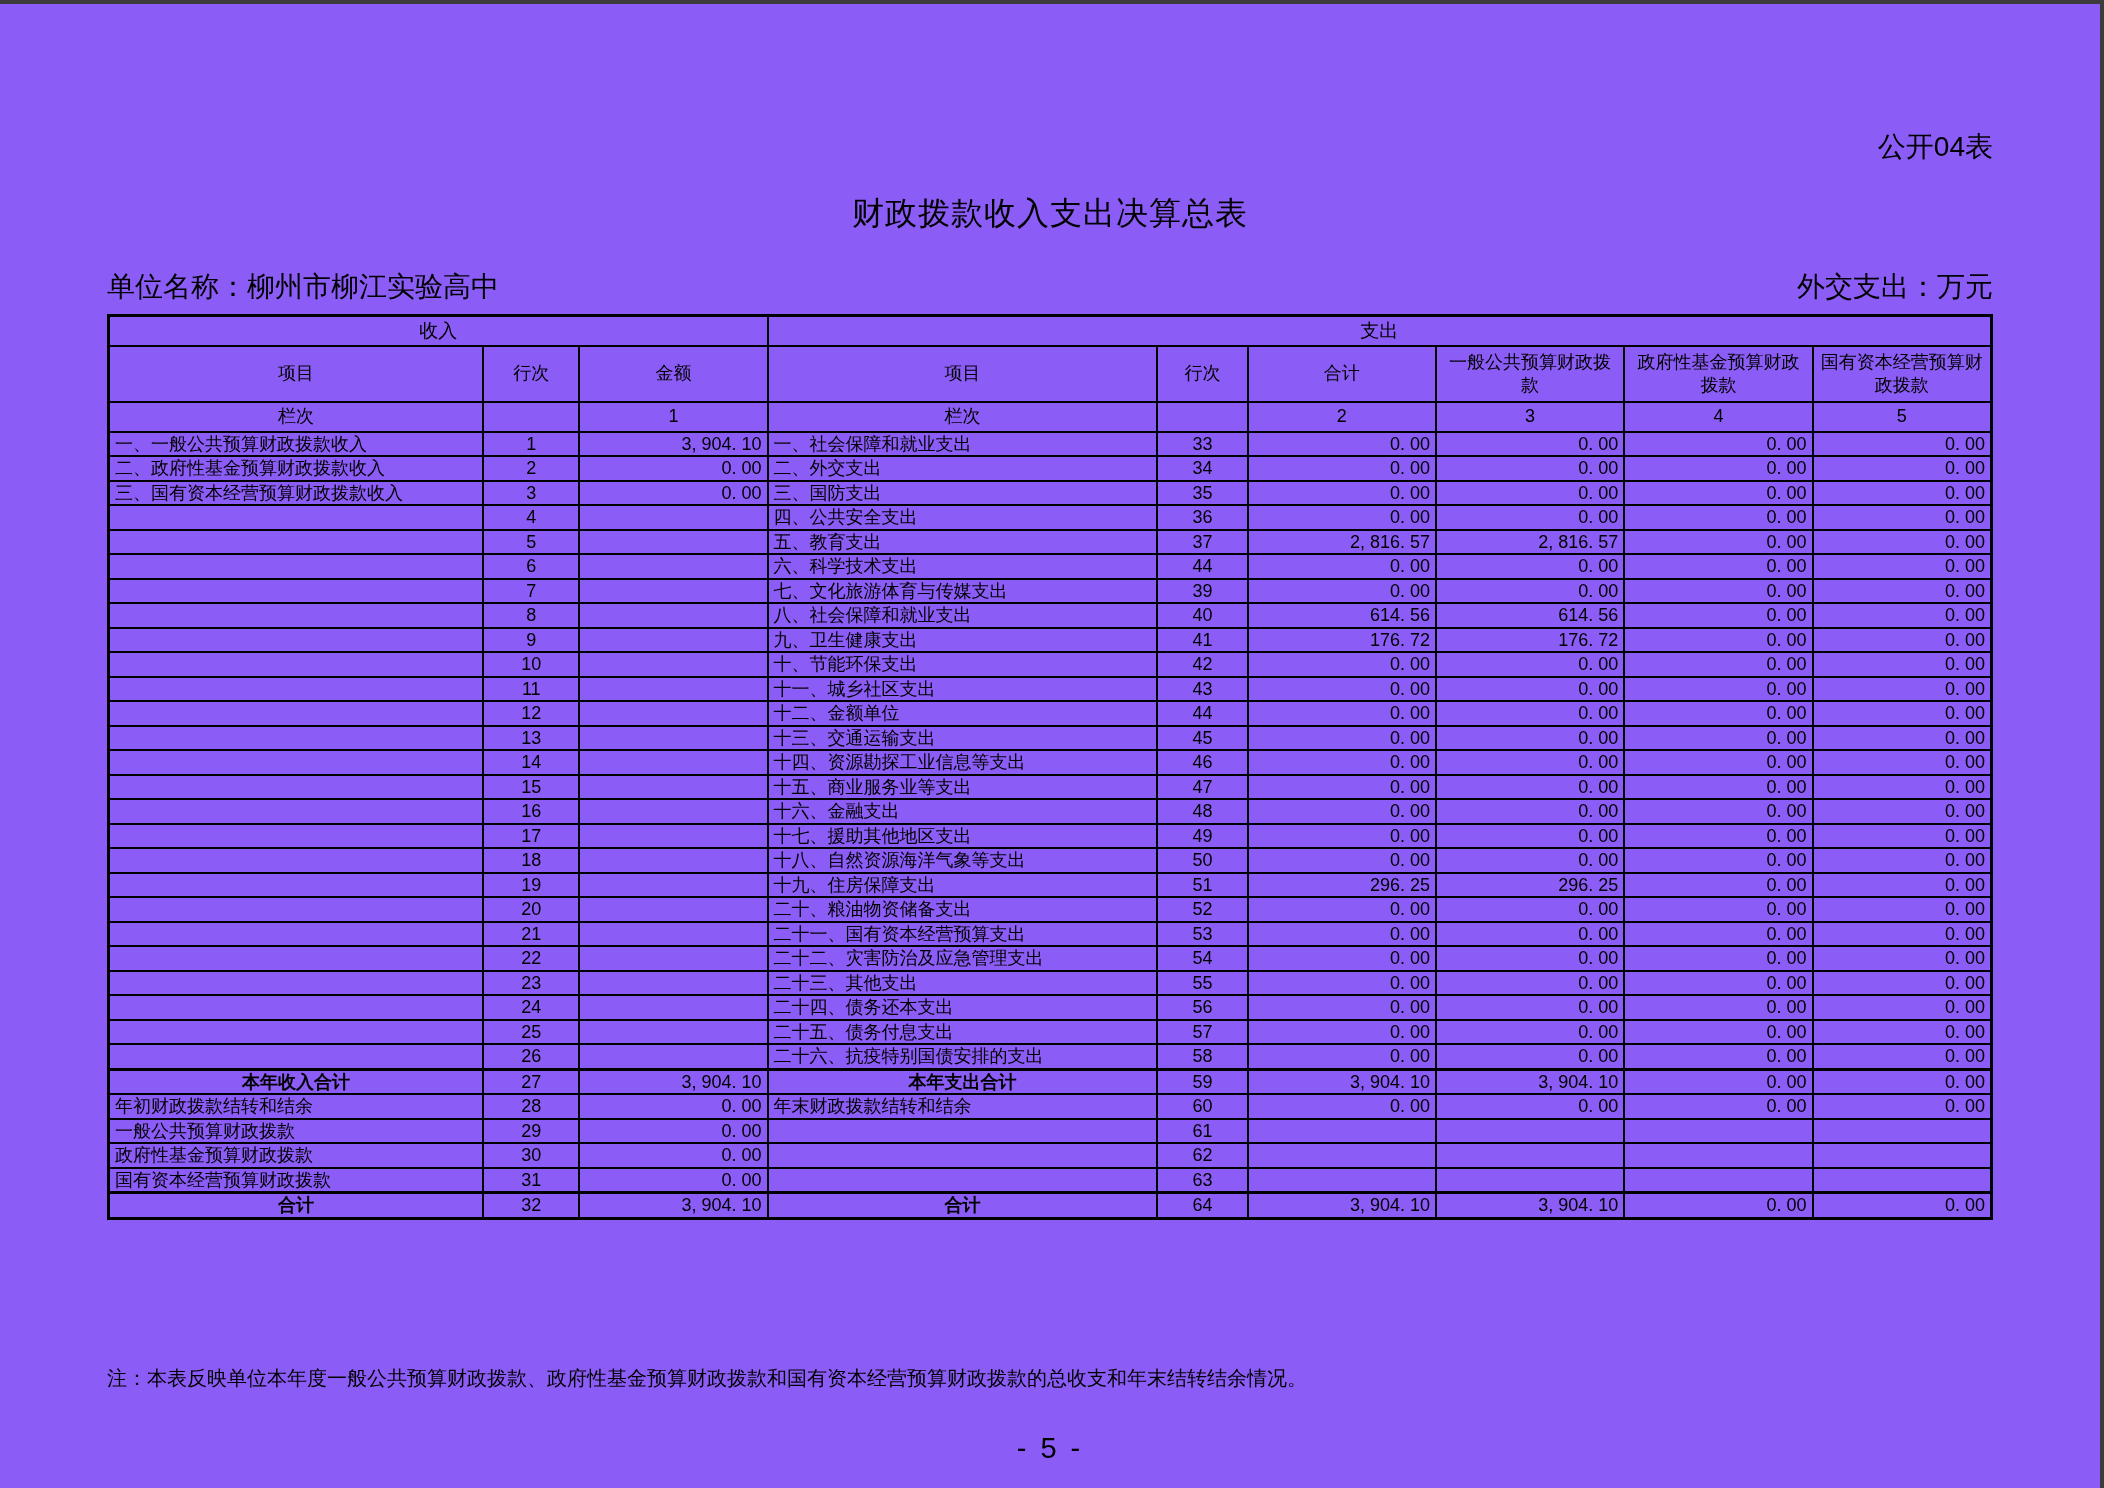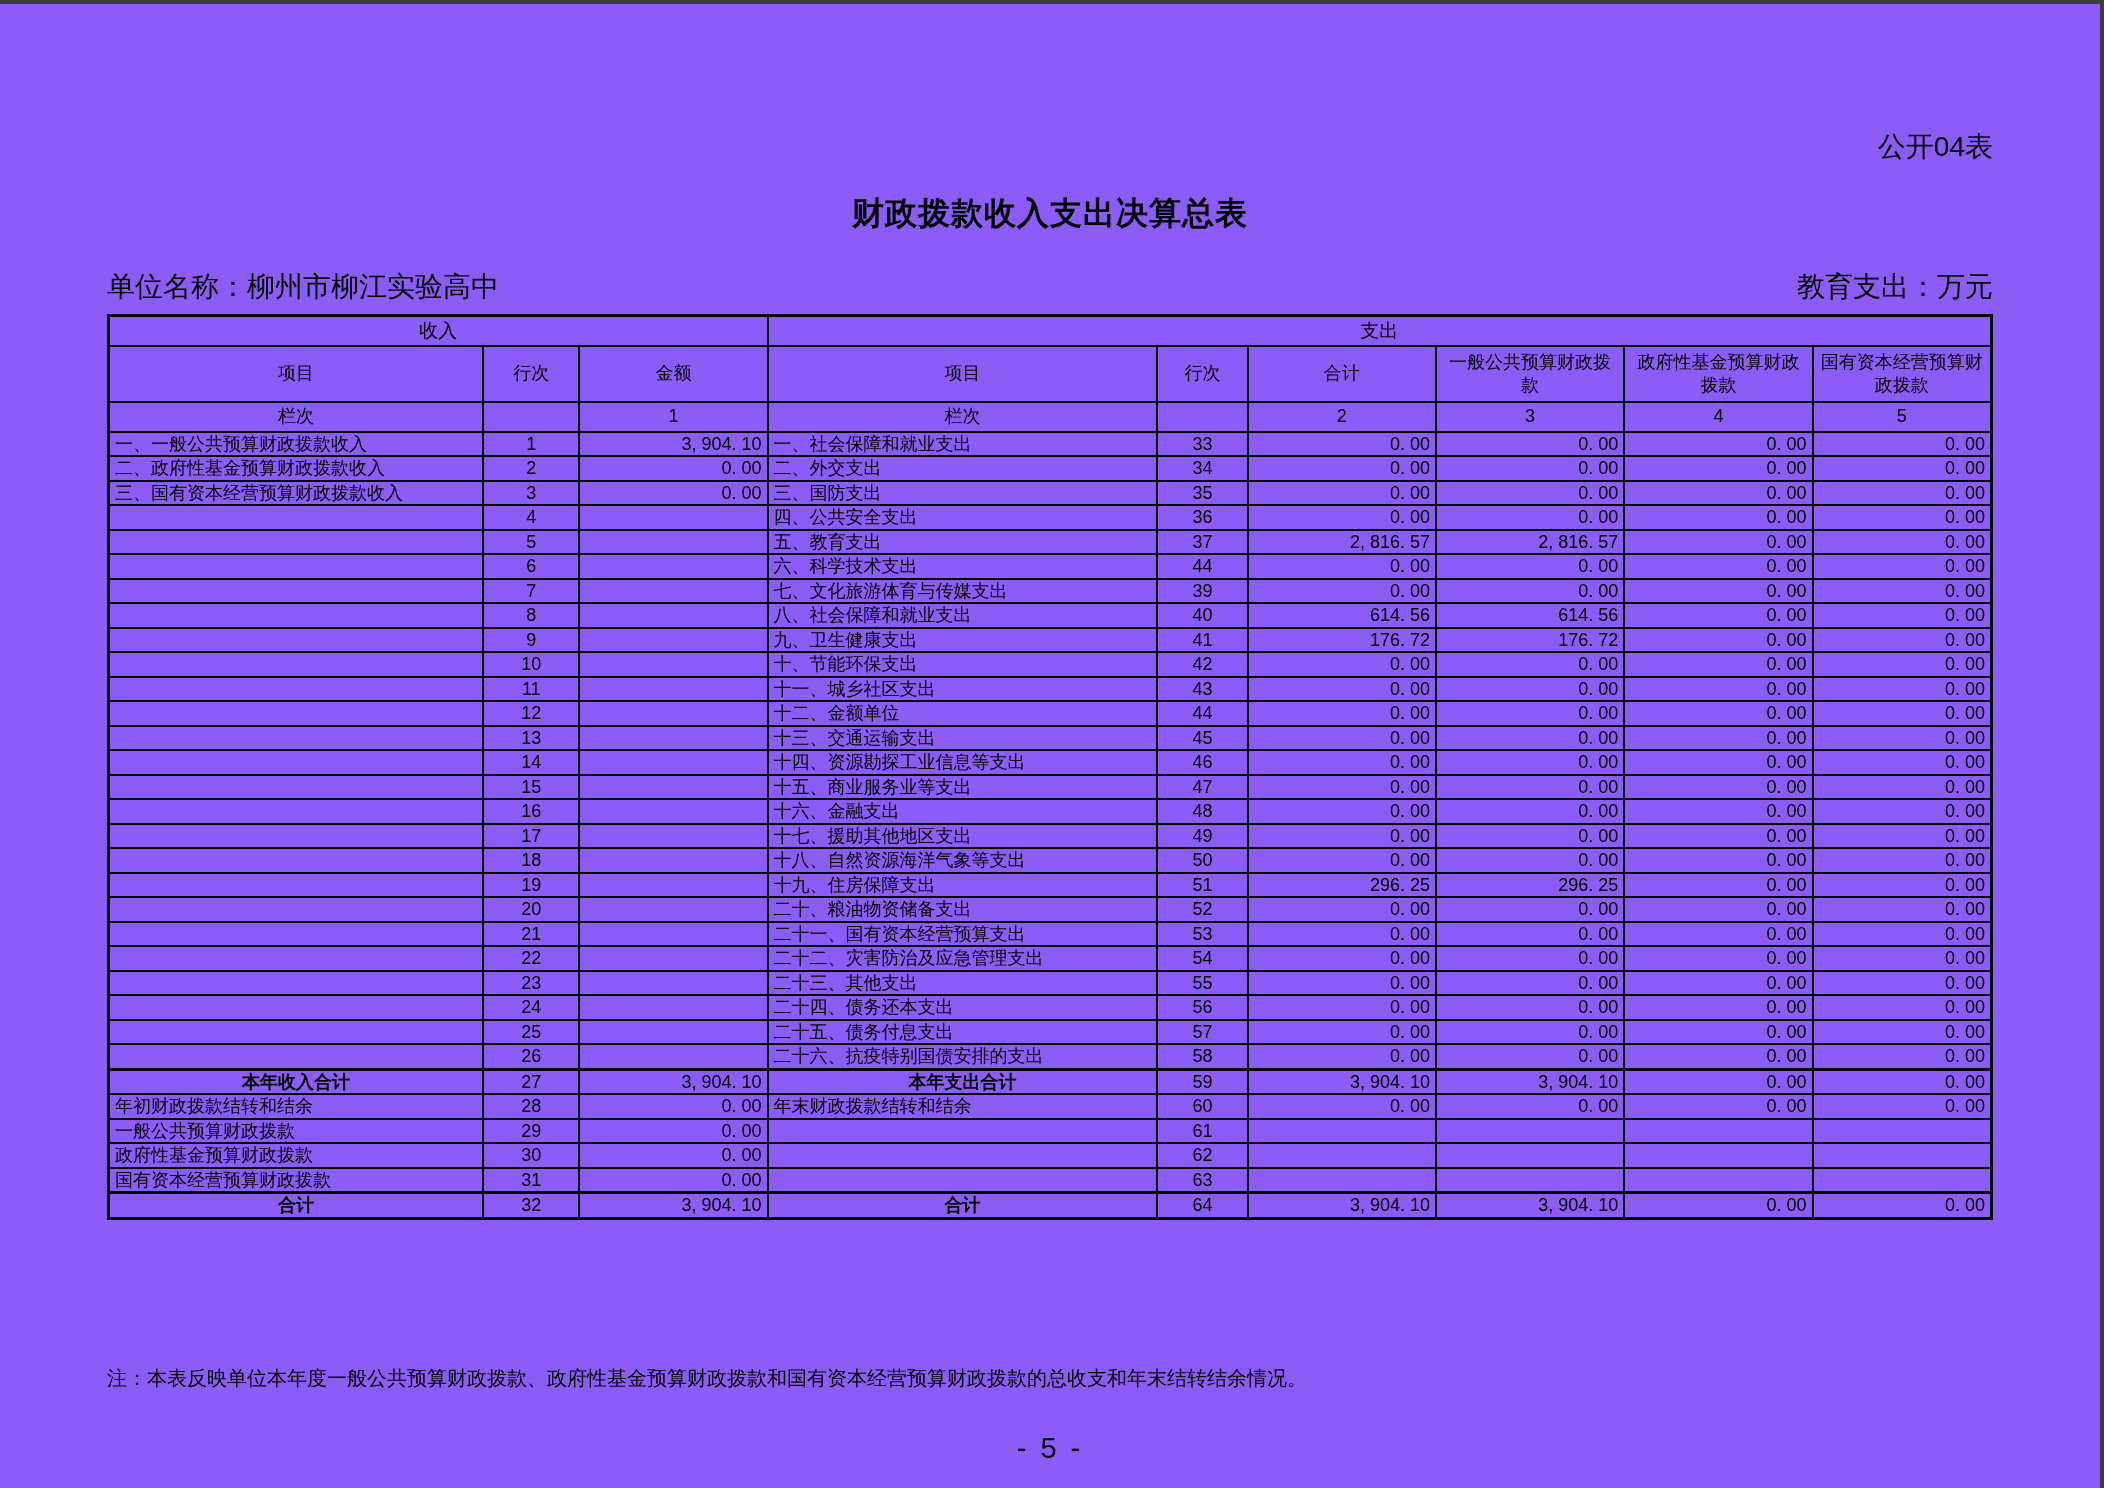--- a/index.html
+++ b/index.html
@@ -3,21 +3,21 @@
 <meta charset="utf-8">
 <style>
   * { margin:0; padding:0; box-sizing:border-box; }
   html,body { background:#ffffff; }
   body { font-family:"Liberation Sans","DejaVu Sans",sans-serif; color:#000; }
   .page {
     position:relative; width:2104px; height:1488px; background:#8b5cf6;
     border-top:4px solid #3c3c3c; border-right:4px solid #3c3c3c; overflow:hidden;
   }
   .sheet-label { position:absolute; top:124px; left:107px; width:1886px; text-align:right; font-size:28px; }
-  .title { position:absolute; top:188px; left:107px; width:1886px; text-align:center; font-size:32px; font-weight:bold; letter-spacing:1px; }
+  .title { position:absolute; top:188px; left:107px; width:1886px; text-align:center; font-size:32px; font-weight:normal; letter-spacing:1px; }
   .meta { position:absolute; top:264px; left:107px; width:1886px; display:flex; justify-content:space-between; font-size:28px; }
   table.fiscal {
     position:absolute; top:310px; left:107px; width:1886px; height:905px;
     border-collapse:collapse; table-layout:fixed; font-size:18px;
     border:3px solid #000;
   }
   table.fiscal td { border:2px solid #000; padding:0 5px; overflow:hidden; white-space:nowrap; line-height:1.25; }
   tr.h1 td { height:30px; text-align:center; font-size:19px; }
   tr.h2 td { height:56px; text-align:center; white-space:normal; }
   tr.h3 td { height:30px; text-align:center; }
@@ -35,21 +35,21 @@
 <body>
 
 <div class="page">
 
   <div class="sheet-label">公开04表</div>
 
   <div class="title">财政拨款收入支出决算总表</div>
 
   <div class="meta">
     <span>单位名称：柳州市柳江实验高中</span>
-    <span>教育支出：万元</span>
+    <span>外交支出：万元</span>
   </div>
 
   <table class="fiscal">
     <colgroup>
       <col style="width:19.9%">
         <col style="width:5.1%">
         <col style="width:10.0%">
       <col style="width:20.7%">
         <col style="width:4.8%">
         <col style="width:10.0%">

